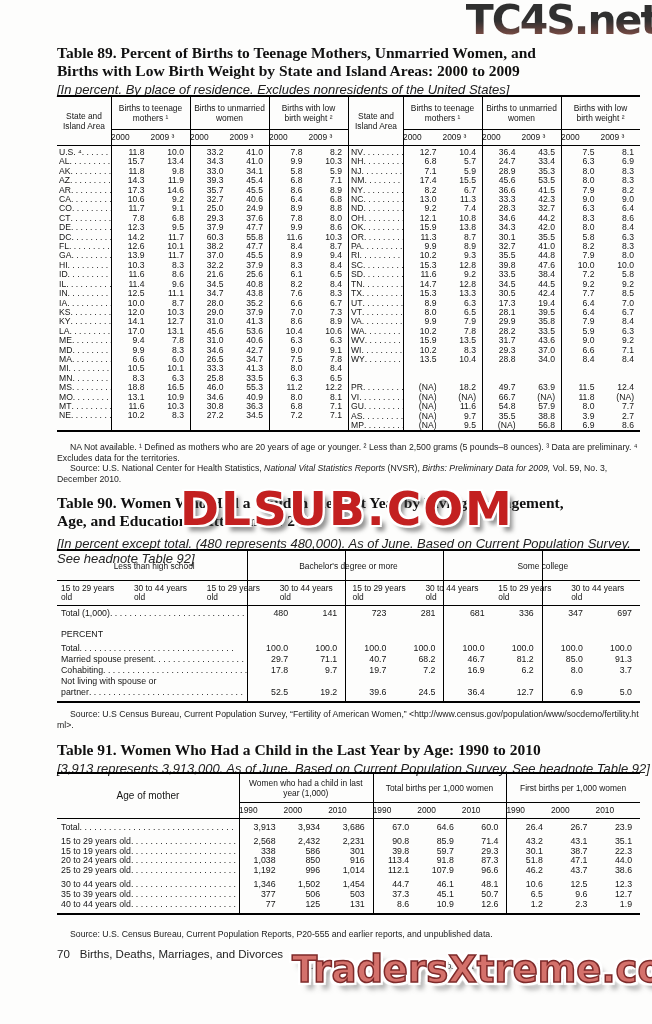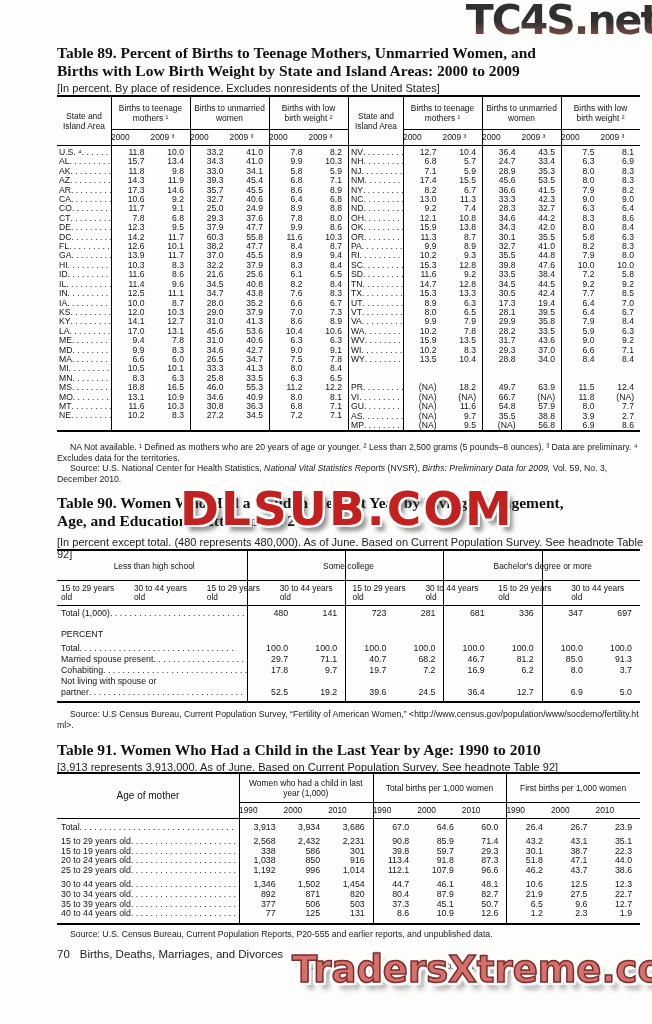--- a/index.html
+++ b/index.html
@@ -2,21 +2,21 @@
 <html><head>
 <meta charset="utf-8">
 <style>
   html,body{margin:0;padding:0;}
   body{width:652px;height:1024px;position:relative;background:#fdfdfc;color:#141414;
        font-family:"Liberation Sans",sans-serif;overflow:hidden;}
   .abs{position:absolute;}
 
   
   .ttl{font-family:"Liberation Serif",serif;font-weight:bold;font-size:15.5px;line-height:17.5px;color:#111;}
-  .headnote{font-size:11px;color:#222;}
+  .headnote{font-size:13px;color:#222;font-style:italic;}
   .fnblock{font-size:8.7px;line-height:10.6px;color:#1a1a1a;margin-top:8px;}
   .fnp{text-indent:13px;margin:0;}
   .it{font-style:italic;}
 
   
   .tbl{position:absolute;border-top:2px solid #000;border-bottom:2px solid #000;background:transparent;}
   .vl{position:absolute;top:0;bottom:0;width:1px;background:#000;}
   .hdr{display:flex;border-bottom:1px solid #000;}
   .stubhead{display:flex;align-items:center;justify-content:center;text-align:center;
             font-size:8.4px;line-height:10px;padding:2px 3px;box-sizing:border-box;}
@@ -857,22 +857,22 @@
 
 <div id="t90" class="tbl">
   <div class="vl" style="left:190px"></div>
   <div class="vl" style="left:288px"></div>
   <div class="vl" style="left:386px"></div>
   <div class="vl" style="left:485px"></div>
   <div class="hdr">
     <div class="hright">
       <div class="hgroups">
         <div class="hg">Less than high school</div>
+        <div class="hg">Bachelor's degree or more</div>
         <div class="hg">Some college</div>
-        <div class="hg">Bachelor's degree or more</div>
       </div>
       <div class="hyears">
         <span class="hy">15 to 29 years old</span>
         <span class="hy">30 to 44 years old</span>
         <span class="hy">15 to 29 years old</span>
         <span class="hy">30 to 44 years old</span>
         <span class="hy">15 to 29 years old</span>
         <span class="hy">30 to 44 years old</span>
         <span class="hy">15 to 29 years old</span>
         <span class="hy">30 to 44 years old</span>
@@ -1084,35 +1084,20 @@
         <span class="v">1,454</span>
         <span class="v">44.7</span>
         <span class="v">46.1</span>
         <span class="v">48.1</span>
         <span class="v">10.6</span>
         <span class="v">12.5</span>
         <span class="v">12.3</span>
       </div>
       <div class="r ind">
         <div class="lc">
-          <span class="lt">30 to 34 years old</span>
-          <span class="ld"></span>
-        </div>
-        <span class="v">892</span>
-        <span class="v">871</span>
-        <span class="v">820</span>
-        <span class="v">80.4</span>
-        <span class="v">87.9</span>
-        <span class="v">82.7</span>
-        <span class="v">21.9</span>
-        <span class="v">27.5</span>
-        <span class="v">22.7</span>
-      </div>
-      <div class="r ind">
-        <div class="lc">
           <span class="lt">35 to 39 years old</span>
           <span class="ld"></span>
         </div>
         <span class="v">377</span>
         <span class="v">506</span>
         <span class="v">503</span>
         <span class="v">37.3</span>
         <span class="v">45.1</span>
         <span class="v">50.7</span>
         <span class="v">6.5</span>

